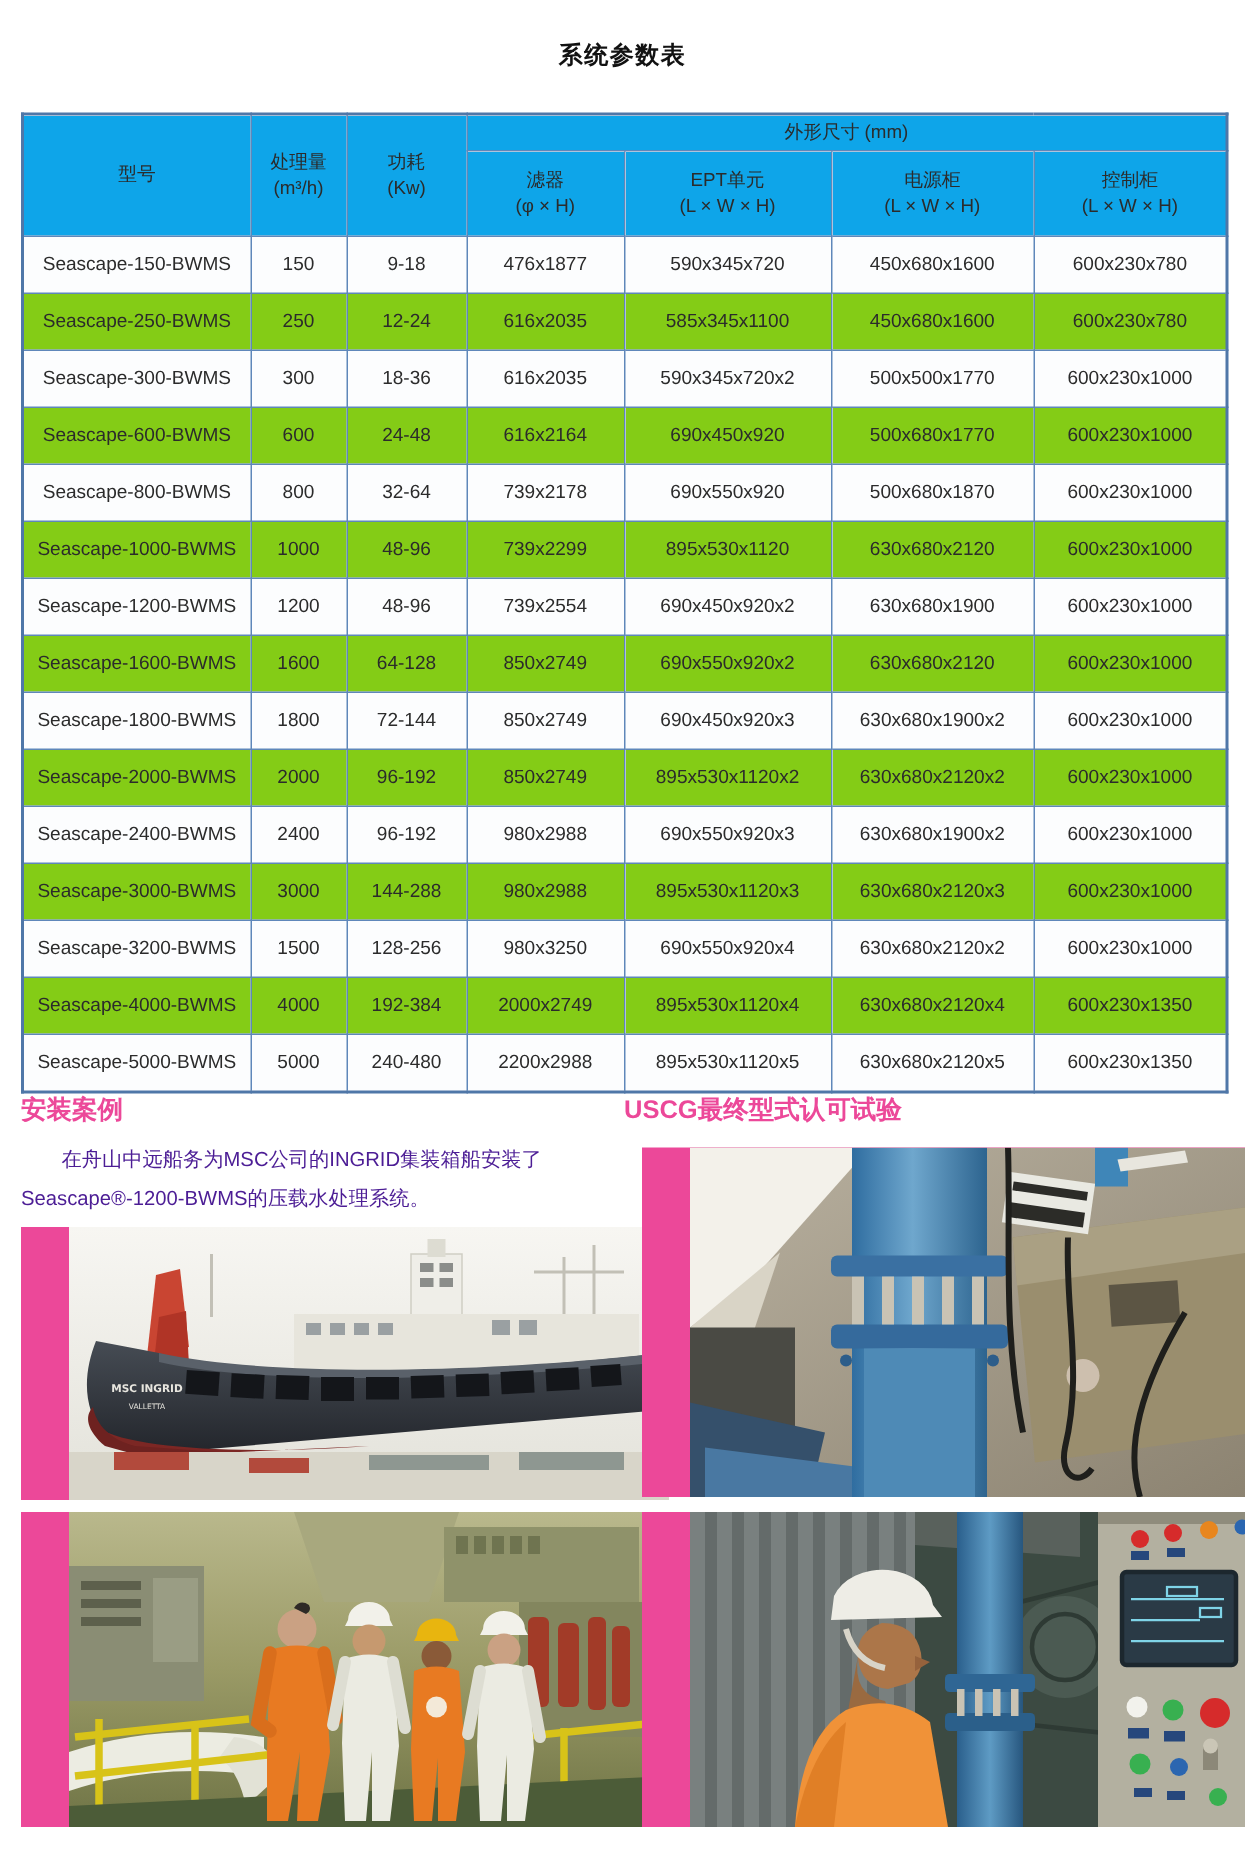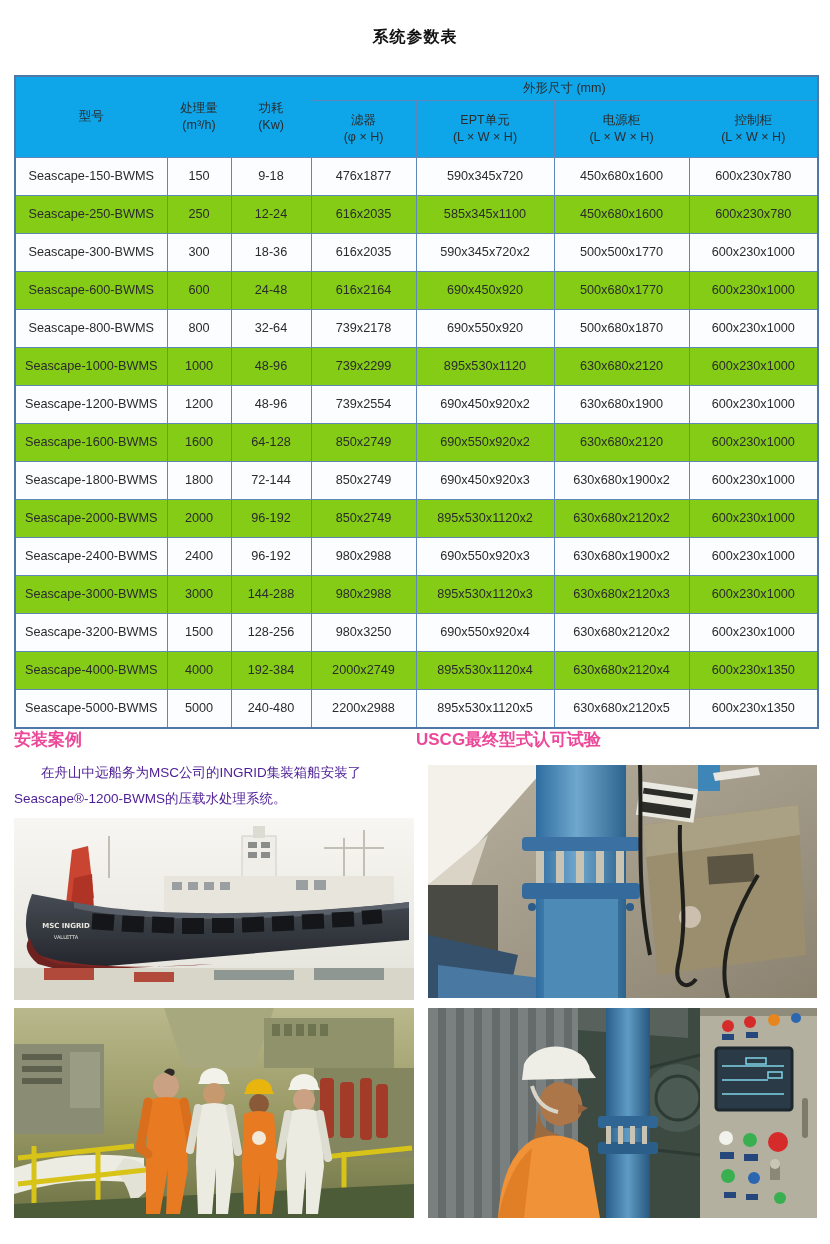--- a/index.html
+++ b/index.html
@@ -53,21 +53,21 @@
     position:absolute;font-size:17px;font-weight:bold;color:#ec4899;
   }
   .install-heading{left:14px;top:728px;}
   .uscg-heading{left:416px;top:728px;}
   .install-para{
     position:absolute;left:14px;top:760px;width:402px;
     font-size:13.5px;line-height:1.95;color:#4c1d95;
     text-indent:2em;margin:0;
   }
   .photo{
-    position:absolute;overflow:hidden;background:#ec4899;
+    position:absolute;overflow:hidden;background:#ec4899;padding-left:32px;
   }
   .photo svg{display:block;}
   .ph-ship{left:14px;top:818px;width:400px;height:182px;}
   .ph-crew{left:14px;top:1008px;width:400px;height:210px;}
   .ph-pipe{left:428px;top:765px;width:389px;height:233px;}
   .ph-panel{left:428px;top:1008px;width:389px;height:210px;}
 </style>
 </head>
 <body>
 

